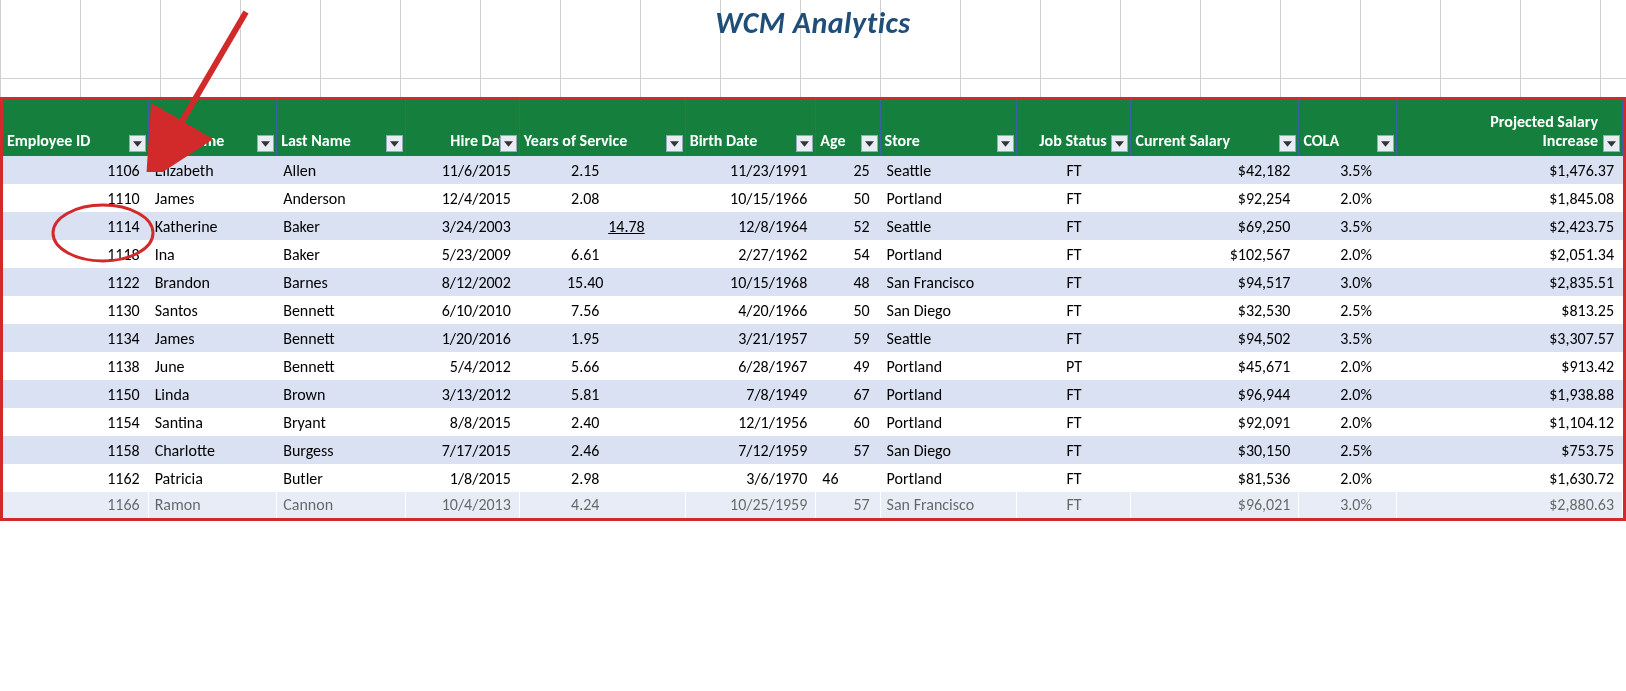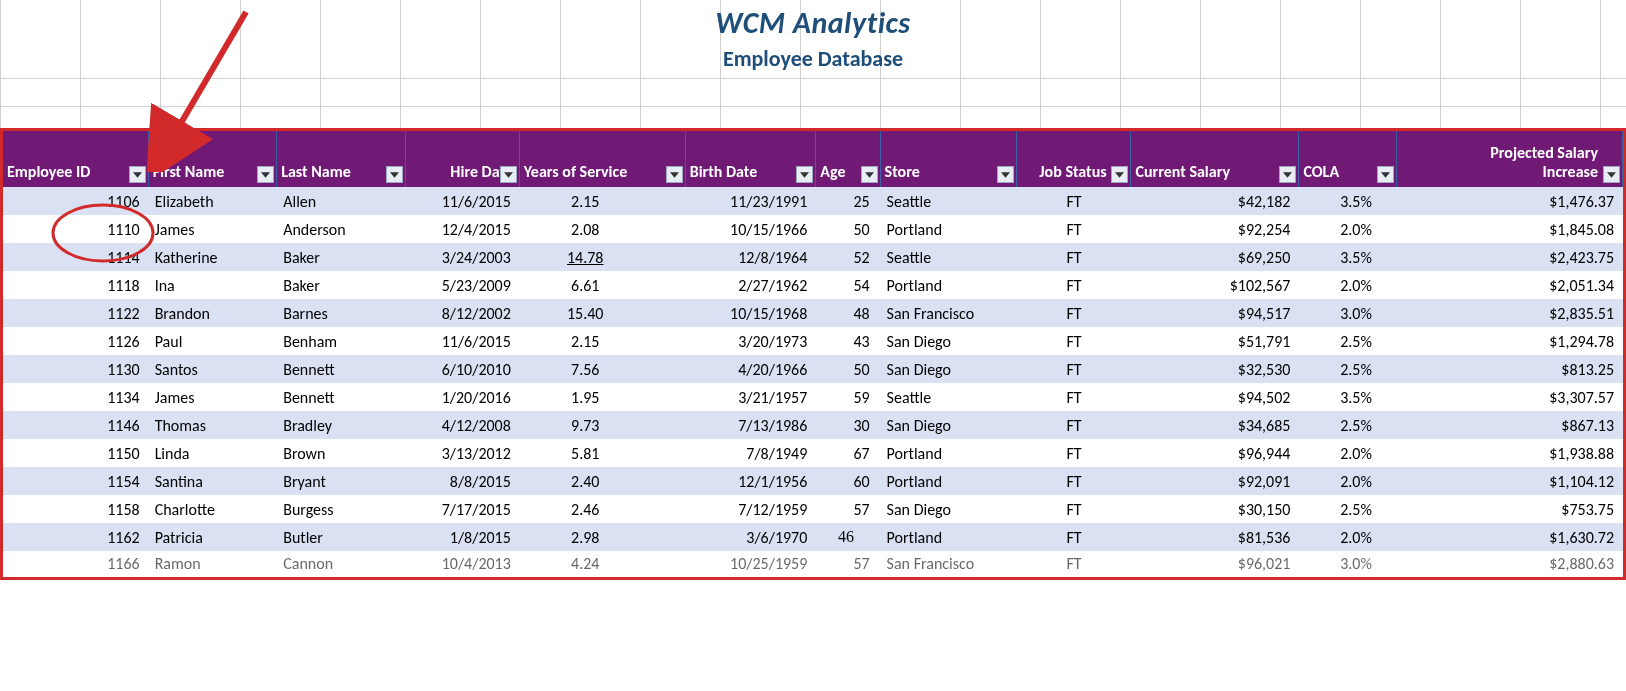--- a/index.html
+++ b/index.html
@@ -21,21 +21,21 @@
   
   .title-wrap { text-align: center; padding-top: 4px; padding-bottom: 2px; position: relative; z-index: 2; }
   .title { font-size: 30px; font-weight: 800; color: #1f4e79; font-style: italic; letter-spacing: 0.5px; }
   .subtitle { font-size: 22px; font-weight: 700; color: #1f4e79; margin-top: 4px; }
   
   .table-wrap { position: relative; margin-top: 54px; border: 3px solid #d22a2a; }
   
   table { border-collapse: collapse; width: 100%; table-layout: fixed; }
   
   thead th {
-    background: #701a75; color: #fff; font-weight: 700; font-size: 16px;
+    background: #15803d; color: #fff; font-weight: 700; font-size: 16px;
     padding: 6px 6px 6px 4px; text-align: left; vertical-align: bottom;
     border-right: 1px solid #3a60a8; height: 56px;
     position: relative;
   }
   thead th .hdr-text { display: inline-block; }
   thead th .filter-btn {
     position: absolute; right: 2px; bottom: 4px;
     width: 17px; height: 17px;
     background: #e8ecf4; border: 1px solid #9aa8c0;
     display: flex; align-items: center; justify-content: center;
@@ -89,21 +89,20 @@
 </style>
 </head>
 <body>
 
 <div class="sheet">
   <div class="grid-bg"></div>
   <div class="row-lines"></div>
 
   <div class="title-wrap">
     <div class="title">WCM Analytics</div>
-    <div class="subtitle">Employee Database</div>
   </div>
 
   <svg class="arrow" width="120" height="170">
     <defs>
       <marker id="ah" markerWidth="12" markerHeight="12" refX="6" refY="6" orient="auto">
         <path d="M0,0 L12,6 L0,12 Z" fill="#d22a2a"></path>
       </marker>
     </defs>
     <line x1="100" y1="10" x2="18" y2="150" stroke="#d22a2a" stroke-width="6" marker-end="url(#ah)"></line>
   </svg>
@@ -208,21 +207,21 @@
             <td class="c8 ctr" style="text-align: center;">FT</td>
             <td class="c9 cur">$92,254</td>
             <td class="c10 cur" style="text-align: right; padding-right: 24px;">2.0%</td>
             <td class="c11 cur">$1,845.08</td>
           </tr>
           <tr>
             <td class="c0 num">1114</td>
             <td class="c1 txt">Katherine</td>
             <td class="c2 txt">Baker</td>
             <td class="c3 num">3/24/2003</td>
-            <td class="c4 ctr num" style="text-align: center; padding-right: 40px; text-decoration: underline;">14.78</td>
+            <td class="c4 ctr num" style="text-align: right; padding-right: 40px; text-decoration: underline;">14.78</td>
             <td class="c5 num">12/8/1964</td>
             <td class="c6 num" style="text-align: right; padding-right: 10px;">52</td>
             <td class="c7 txt">Seattle</td>
             <td class="c8 ctr" style="text-align: center;">FT</td>
             <td class="c9 cur">$69,250</td>
             <td class="c10 cur" style="text-align: right; padding-right: 24px;">3.5%</td>
             <td class="c11 cur">$2,423.75</td>
           </tr>
           <tr>
             <td class="c0 num">1118</td>
@@ -246,34 +245,20 @@
             <td class="c4 ctr num" style="text-align: center; padding-right: 40px;">15.40</td>
             <td class="c5 num">10/15/1968</td>
             <td class="c6 num" style="text-align: right; padding-right: 10px;">48</td>
             <td class="c7 txt">San Francisco</td>
             <td class="c8 ctr" style="text-align: center;">FT</td>
             <td class="c9 cur">$94,517</td>
             <td class="c10 cur" style="text-align: right; padding-right: 24px;">3.0%</td>
             <td class="c11 cur">$2,835.51</td>
           </tr>
           <tr>
-            <td class="c0 num">1126</td>
-            <td class="c1 txt">Paul</td>
-            <td class="c2 txt">Benham</td>
-            <td class="c3 num">11/6/2015</td>
-            <td class="c4 ctr num" style="text-align: center; padding-right: 40px;">2.15</td>
-            <td class="c5 num">3/20/1973</td>
-            <td class="c6 num" style="text-align: right; padding-right: 10px;">43</td>
-            <td class="c7 txt">San Diego</td>
-            <td class="c8 ctr" style="text-align: center;">FT</td>
-            <td class="c9 cur">$51,791</td>
-            <td class="c10 cur" style="text-align: right; padding-right: 24px;">2.5%</td>
-            <td class="c11 cur">$1,294.78</td>
-          </tr>
-          <tr>
             <td class="c0 num">1130</td>
             <td class="c1 txt">Santos</td>
             <td class="c2 txt">Bennett</td>
             <td class="c3 num">6/10/2010</td>
             <td class="c4 ctr num" style="text-align: center; padding-right: 40px;">7.56</td>
             <td class="c5 num">4/20/1966</td>
             <td class="c6 num" style="text-align: right; padding-right: 10px;">50</td>
             <td class="c7 txt">San Diego</td>
             <td class="c8 ctr" style="text-align: center;">FT</td>
             <td class="c9 cur">$32,530</td>
@@ -288,32 +273,32 @@
             <td class="c4 ctr num" style="text-align: center; padding-right: 40px;">1.95</td>
             <td class="c5 num">3/21/1957</td>
             <td class="c6 num" style="text-align: right; padding-right: 10px;">59</td>
             <td class="c7 txt">Seattle</td>
             <td class="c8 ctr" style="text-align: center;">FT</td>
             <td class="c9 cur">$94,502</td>
             <td class="c10 cur" style="text-align: right; padding-right: 24px;">3.5%</td>
             <td class="c11 cur">$3,307.57</td>
           </tr>
           <tr>
-            <td class="c0 num">1146</td>
-            <td class="c1 txt">Thomas</td>
-            <td class="c2 txt">Bradley</td>
-            <td class="c3 num">4/12/2008</td>
-            <td class="c4 ctr num" style="text-align: center; padding-right: 40px;">9.73</td>
-            <td class="c5 num">7/13/1986</td>
-            <td class="c6 num" style="text-align: right; padding-right: 10px;">30</td>
-            <td class="c7 txt">San Diego</td>
-            <td class="c8 ctr" style="text-align: center;">FT</td>
-            <td class="c9 cur">$34,685</td>
-            <td class="c10 cur" style="text-align: right; padding-right: 24px;">2.5%</td>
-            <td class="c11 cur">$867.13</td>
+            <td class="c0 num">1138</td>
+            <td class="c1 txt">June</td>
+            <td class="c2 txt">Bennett</td>
+            <td class="c3 num">5/4/2012</td>
+            <td class="c4 ctr num" style="text-align: center; padding-right: 40px;">5.66</td>
+            <td class="c5 num">6/28/1967</td>
+            <td class="c6 num" style="text-align: right; padding-right: 10px;">49</td>
+            <td class="c7 txt">Portland</td>
+            <td class="c8 ctr" style="text-align: center;">PT</td>
+            <td class="c9 cur">$45,671</td>
+            <td class="c10 cur" style="text-align: right; padding-right: 24px;">2.0%</td>
+            <td class="c11 cur">$913.42</td>
           </tr>
           <tr>
             <td class="c0 num">1150</td>
             <td class="c1 txt">Linda</td>
             <td class="c2 txt">Brown</td>
             <td class="c3 num">3/13/2012</td>
             <td class="c4 ctr num" style="text-align: center; padding-right: 40px;">5.81</td>
             <td class="c5 num">7/8/1949</td>
             <td class="c6 num" style="text-align: right; padding-right: 10px;">67</td>
             <td class="c7 txt">Portland</td>
@@ -350,21 +335,21 @@
             <td class="c10 cur" style="text-align: right; padding-right: 24px;">2.5%</td>
             <td class="c11 cur">$753.75</td>
           </tr>
           <tr>
             <td class="c0 num">1162</td>
             <td class="c1 txt">Patricia</td>
             <td class="c2 txt">Butler</td>
             <td class="c3 num">1/8/2015</td>
             <td class="c4 ctr num" style="text-align: center; padding-right: 40px;">2.98</td>
             <td class="c5 num">3/6/1970</td>
-            <td class="c6 num" style="text-align: center; padding-right: 10px; font-family: Liberation Serif, serif;">46</td>
+            <td class="c6 num" style="text-align: left; padding-right: 10px;">46</td>
             <td class="c7 txt">Portland</td>
             <td class="c8 ctr" style="text-align: center;">FT</td>
             <td class="c9 cur">$81,536</td>
             <td class="c10 cur" style="text-align: right; padding-right: 24px;">2.0%</td>
             <td class="c11 cur">$1,630.72</td>
           </tr>
           <tr>
             <td class="c0 num">1166</td>
             <td class="c1 txt">Ramon</td>
             <td class="c2 txt">Cannon</td>

